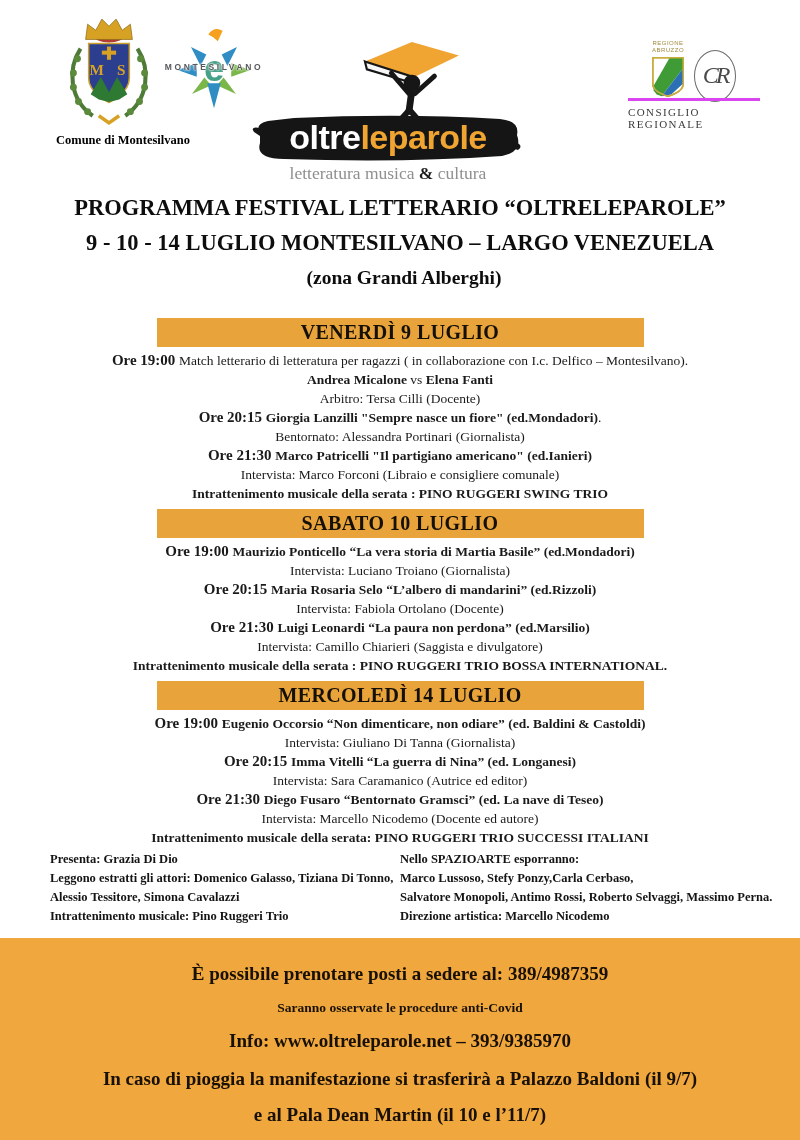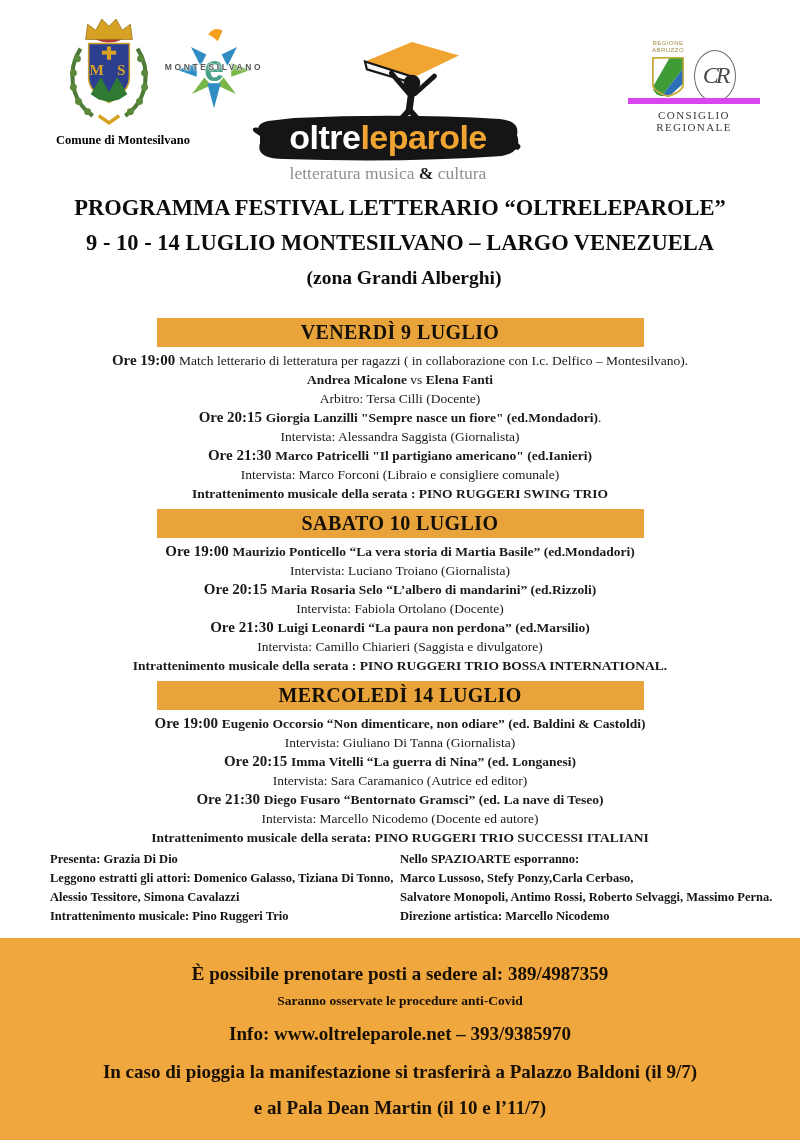--- a/index.html
+++ b/index.html
@@ -25,22 +25,22 @@
   .brand-sub{position:absolute;left:242px;top:163px;width:292px;text-align:center;
              font-size:17.5px;color:#8f8f8f;}
   .brand-sub .amp{color:#1c1c1c;font-weight:bold;}
   .regione-small{position:absolute;left:645px;top:40px;width:46px;text-align:center;
                  font-family:"Liberation Sans","DejaVu Sans",sans-serif;
                  font-size:6px;letter-spacing:0.5px;color:#a08a3e;line-height:7px;}
   .abruzzo-shield{position:absolute;left:652px;top:56px;width:32px;height:42px;}
   .cr-oval{position:absolute;left:694px;top:50px;width:40px;height:50px;border:1.3px solid #6a6a6a;
            border-radius:50%;text-align:center;line-height:48px;
            font-style:italic;font-size:24px;color:#4a4a4a;letter-spacing:-3px;}
-  .consiglio-caption{position:absolute;left:628px;top:98px;width:132px;text-align:center;
-                     border-top:6px solid #d946ef;padding-top:5px;
+  .consiglio-caption{position:absolute;left:628px;top:98px;width:132px;text-align:left;
+                     border-top:3px solid #d946ef;padding-top:5px;
                      font-size:11px;letter-spacing:1.4px;color:#3a3a3a;}
 
   
   .title{position:absolute;left:0;top:190px;width:800px;text-align:center;font-weight:bold;color:#0d0d0d;}
   .title .t1{font-size:22.5px;line-height:35px;}
   .title .t2{font-size:22.5px;line-height:35px;}
   .title .t3{font-size:19.5px;line-height:35px;padding-left:8px;}
 
   
   .program{position:absolute;left:0;top:318px;width:800px;text-align:center;}
@@ -54,21 +54,21 @@
 
   
   .credits-left{position:absolute;left:50px;top:850px;width:345px;text-align:left;}
   .credits-right{position:absolute;left:400px;top:850px;width:375px;text-align:left;}
   .credit-line{font-weight:bold;font-size:12.5px;line-height:19px;color:#141414;}
 
   
   .footer{position:absolute;left:0;top:938px;width:800px;height:203px;
           background:var(--footer_orange,#F0A73E);text-align:center;color:#181005;font-weight:bold;}
   .f-booking{padding-top:24px;font-size:19px;line-height:24px;}
-  .f-covid{margin-top:6px;font-size:13.5px;line-height:18px;}
+  .f-covid{margin-top:13px;font-size:13.5px;line-height:18px;}
   .f-info{margin-top:12px;font-size:19px;line-height:24px;}
   .f-rain1{margin-top:14px;font-size:19px;line-height:24px;}
   .f-rain2{margin-top:12px;font-size:19px;line-height:24px;}
 </style>
 </head>
 <body>
 
 <div class="page">
 
   <svg class="crest" viewBox="0 0 96 116">
@@ -148,21 +148,21 @@
     <div class="t3">(zona Grandi Alberghi)</div>
   </div>
 
   <main class="program">
       <section>
         <div class="banner">VENERDÌ 9 LUGLIO</div>
         <div class="row"><span class="lead">Ore 19:00 </span><span>Match letterario di letteratura per ragazzi ( in collaborazione con I.c. Delfico – Montesilvano).</span></div>
         <div class="row"><span class="b">Andrea Micalone</span><span> vs </span><span class="b">Elena Fanti</span></div>
         <div class="row"><span>Arbitro: Tersa Cilli (Docente)</span></div>
         <div class="row"><span class="lead">Ore 20:15 </span><span class="b">Giorgia Lanzilli "Sempre nasce un fiore" (ed.Mondadori)</span><span>.</span></div>
-        <div class="row"><span>Intervista: Alessandra Saggista (Giornalista)</span></div>
+        <div class="row"><span>Bentornato: Alessandra Portinari (Giornalista)</span></div>
         <div class="row"><span class="lead">Ore 21:30 </span><span class="b">Marco Patricelli "Il partigiano americano" (ed.Ianieri)</span></div>
         <div class="row"><span>Intervista: Marco Forconi (Libraio e consigliere comunale)</span></div>
         <div class="row"><span class="b">Intrattenimento musicale della serata : PINO RUGGERI SWING TRIO</span></div>
       </section>
       <section>
         <div class="banner">SABATO 10 LUGLIO</div>
         <div class="row"><span class="lead">Ore 19:00 </span><span class="b">Maurizio Ponticello “La vera storia di Martia Basile” (ed.Mondadori)</span></div>
         <div class="row"><span>Intervista: Luciano Troiano (Giornalista)</span></div>
         <div class="row"><span class="lead">Ore 20:15 </span><span class="b">Maria Rosaria Selo “L’albero di mandarini” (ed.Rizzoli)</span></div>
         <div class="row"><span>Intervista: Fabiola Ortolano (Docente)</span></div>

